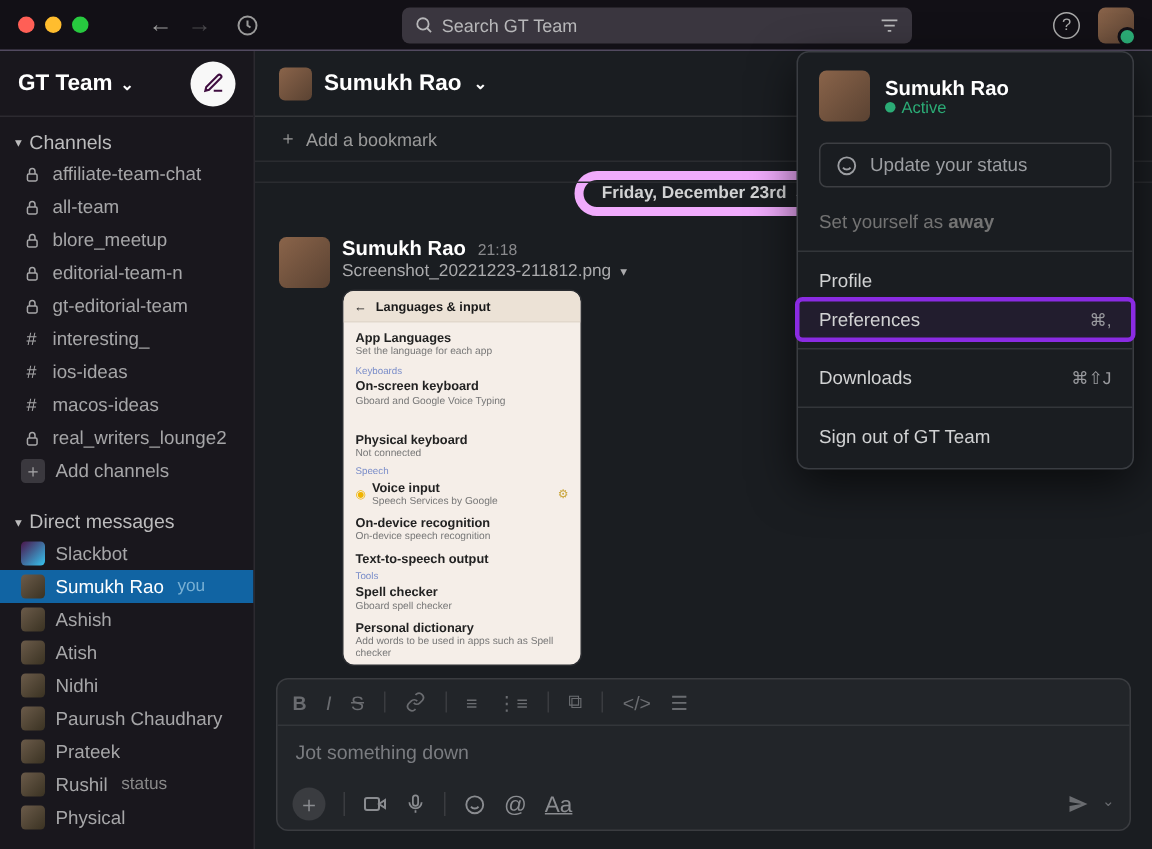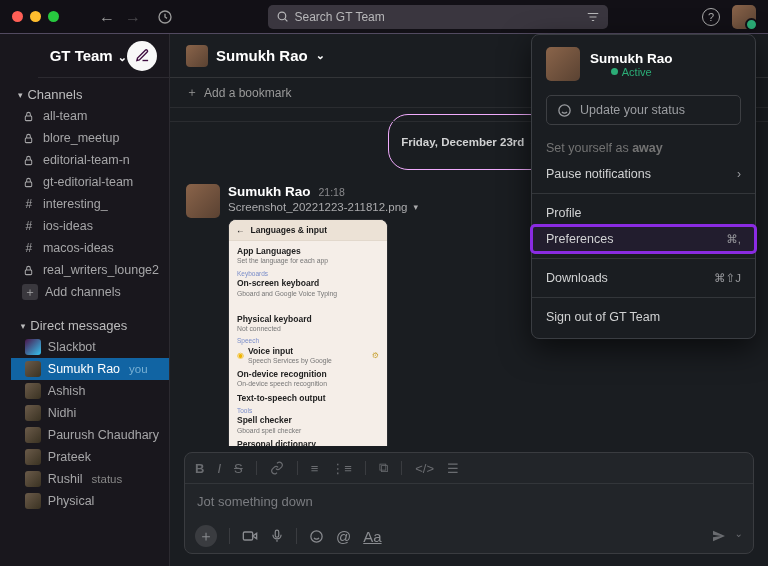--- a/index.html
+++ b/index.html
@@ -63,21 +63,20 @@
   
   .main { display:flex; height: calc(100% - 34px); }
   
   .sidebar {
     width: 170px;
     background: #19171d;
     border-right: 1px solid #2c2a30;
     display:flex; flex-direction:column;
     color: #bcbcbd;
     overflow:hidden;
-    align-items:flex-end;
   }
   .ws-header {
     height: 44px;
     display:flex; align-items:center;
     padding: 0 12px;
     color: white;
     font-weight: 800;
     font-size: 15px;
     border-bottom:1px solid #2c2a30;
     justify-content:space-between;
@@ -113,21 +112,21 @@
     flex:1; display:flex; flex-direction:column; background:#1a1d21; position:relative;
   }
   .chan-header {
     height:44px;border-bottom:1px solid #333538;display:flex;align-items:center;
     padding:0 16px;gap:8px;color:white;font-weight:700;font-size:15px;
   }
   .chan-header .av{width:22px;height:22px;border-radius:4px;background:linear-gradient(135deg,#8a644a,#5a4232);}
   .bookmark-row{height:30px;display:flex;align-items:center;padding:0 16px;color:#9a9a9a;font-size:12px;gap:6px;border-bottom:1px solid #2a2c30;}
   .date-divider{display:flex;justify-content:center;margin-top:6px;}
   .date-pill{
-    border:1px solid #f0abfc;border-radius:20px;padding:21px 12px;font-size:11.5px;
+    border:6px solid #f0abfc;border-radius:20px;padding:3px 12px;font-size:11.5px;
     font-weight:600;color:#d1d2d3;background:#1a1d21;display:flex;align-items:center;gap:5px;
   }
   .messages{flex:1;overflow:auto;padding:8px 16px 4px 16px;scrollbar-color:#3a3a3e #1a1d21;}
   .msg{display:flex;gap:8px;margin-top:6px;}
   .msg .av{width:34px;height:34px;border-radius:5px;background:linear-gradient(135deg,#8a644a,#5a4232);flex-shrink:0;}
   .msg-head{display:flex;align-items:baseline;gap:8px;}
   .msg-head .name{font-weight:700;color:white;font-size:13.5px;}
   .msg-head .time{font-size:10.5px;color:#8a8a8d;}
   .msg-file{font-size:11.5px;color:#ababad;margin-top:2px;display:flex;align-items:center;gap:6px;}
   .attachment{
@@ -159,21 +158,21 @@
   
   .user-menu{
     position:absolute; top:34px; right:12px; width:225px;
     background:#1a1d21; border:1px solid #3a3d42; border-radius:8px;
     box-shadow:0 10px 30px rgba(0,0,0,0.6);
     padding:12px 0 8px 0; z-index:50;
   }
   .um-head{display:flex;gap:10px;padding:0 14px 8px 14px;align-items:center;}
   .um-head .av{width:34px;height:34px;border-radius:5px;background:linear-gradient(135deg,#8a644a,#5a4232);}
   .um-head .nm{font-weight:700;color:white;font-size:13.5px;}
-  .um-head .st{font-size:11px;color:#2bac76;display:flex;align-items:center;gap:4px;justify-content:center;}
+  .um-head .st{font-size:11px;color:#2bac76;display:flex;align-items:center;gap:4px;}
   .um-head .st::before{content:"";width:7px;height:7px;background:#2bac76;border-radius:50%;display:inline-block;}
   .um-status-btn{
     margin:6px 14px 10px 14px;height:30px;border:1px solid #3d3f43;border-radius:5px;
     display:flex;align-items:center;gap:8px;padding:0 10px;color:#9c9ea2;font-size:12.5px;
   }
   .um-row{
     padding:6px 14px;font-size:12.5px;color:#d1d2d3;display:flex;
     justify-content:space-between;align-items:center;cursor:pointer;
   }
   .um-row .away{color:#737373;}
@@ -246,68 +245,77 @@
         <span>Channels</span>
       </div>
       <div id="channels-list">
           <div class="side-item">
             <span class="ico">
               <svg class="lock-icon" width="11" height="11" viewBox="0 0 24 24" fill="none" stroke="currentColor" stroke-width="2.2">
                 <rect x="5" y="11" width="14" height="10" rx="2"></rect>
                 <path d="M8 11V7a4 4 0 0 1 8 0v4"></path>
               </svg>
             </span>
-            <span>all-team</span>
+            <span>affiliate-team-chat</span>
           </div>
           <div class="side-item">
             <span class="ico">
               <svg class="lock-icon" width="11" height="11" viewBox="0 0 24 24" fill="none" stroke="currentColor" stroke-width="2.2">
                 <rect x="5" y="11" width="14" height="10" rx="2"></rect>
                 <path d="M8 11V7a4 4 0 0 1 8 0v4"></path>
               </svg>
             </span>
-            <span>blore_meetup</span>
+            <span>all-team</span>
           </div>
           <div class="side-item">
             <span class="ico">
               <svg class="lock-icon" width="11" height="11" viewBox="0 0 24 24" fill="none" stroke="currentColor" stroke-width="2.2">
                 <rect x="5" y="11" width="14" height="10" rx="2"></rect>
                 <path d="M8 11V7a4 4 0 0 1 8 0v4"></path>
               </svg>
             </span>
-            <span>editorial-team-n</span>
+            <span>blore_meetup</span>
           </div>
           <div class="side-item">
             <span class="ico">
               <svg class="lock-icon" width="11" height="11" viewBox="0 0 24 24" fill="none" stroke="currentColor" stroke-width="2.2">
                 <rect x="5" y="11" width="14" height="10" rx="2"></rect>
                 <path d="M8 11V7a4 4 0 0 1 8 0v4"></path>
               </svg>
             </span>
-            <span>gt-editorial-team</span>
-          </div>
-          <div class="side-item">
-            <span class="ico">#</span>
-            <span>interesting_</span>
-          </div>
-          <div class="side-item">
-            <span class="ico">#</span>
-            <span>ios-ideas</span>
-          </div>
-          <div class="side-item">
-            <span class="ico">#</span>
-            <span>macos-ideas</span>
+            <span>editorial-team-n</span>
           </div>
           <div class="side-item">
             <span class="ico">
               <svg class="lock-icon" width="11" height="11" viewBox="0 0 24 24" fill="none" stroke="currentColor" stroke-width="2.2">
                 <rect x="5" y="11" width="14" height="10" rx="2"></rect>
                 <path d="M8 11V7a4 4 0 0 1 8 0v4"></path>
               </svg>
             </span>
+            <span>gt-editorial-team</span>
+          </div>
+          <div class="side-item">
+            <span class="ico">#</span>
+            <span>interesting_</span>
+          </div>
+          <div class="side-item">
+            <span class="ico">#</span>
+            <span>ios-ideas</span>
+          </div>
+          <div class="side-item">
+            <span class="ico">#</span>
+            <span>macos-ideas</span>
+          </div>
+          <div class="side-item">
+            <span class="ico">
+              <svg class="lock-icon" width="11" height="11" viewBox="0 0 24 24" fill="none" stroke="currentColor" stroke-width="2.2">
+                <rect x="5" y="11" width="14" height="10" rx="2"></rect>
+                <path d="M8 11V7a4 4 0 0 1 8 0v4"></path>
+              </svg>
+            </span>
             <span>real_writers_lounge2</span>
           </div>
         </div>
       <div class="side-item add-row">
         <span class="ico">＋</span>
         <span>Add channels</span>
       </div>
     </div>
 
     <div class="side-section">
@@ -321,20 +329,24 @@
             <span>Slackbot</span>
           </div>
           <div class="side-item active">
             <span class="dm-avatar"></span>
             <span>Sumukh Rao</span>
             <span class="you">you</span>
           </div>
           <div class="side-item">
             <span class="dm-avatar"></span>
             <span>Ashish</span>
+          </div>
+          <div class="side-item">
+            <span class="dm-avatar"></span>
+            <span>Atish</span>
           </div>
           <div class="side-item">
             <span class="dm-avatar"></span>
             <span>Nidhi</span>
           </div>
           <div class="side-item">
             <span class="dm-avatar"></span>
             <span>Paurush Chaudhary</span>
           </div>
           <div class="side-item">
@@ -500,24 +512,20 @@
       <svg width="15" height="15" viewBox="0 0 24 24" fill="none" stroke="currentColor" stroke-width="2">
           <circle cx="12" cy="12" r="9"></circle>
           <path d="M8 14s1.5 2 4 2 4-2 4-2M9 9h.01M15 9h.01"></path>
         </svg>
     </span>
     <span>Update your status</span>
   </div>
   <div class="um-row">
     <span class="away"><span>Set yourself as </span><b>away</b></span>
   </div>
-  <div class="um-row arrow">
-    <span>Pause notifications</span>
-    <span class="short">›</span>
-  </div>
   <div class="um-sep"></div>
   <div class="um-row">
     <span>Profile</span>
   </div>
   <div class="um-row highlight">
     <span>Preferences</span>
     <span class="short">⌘,</span>
   </div>
   <div class="um-sep"></div>
   <div class="um-row">

